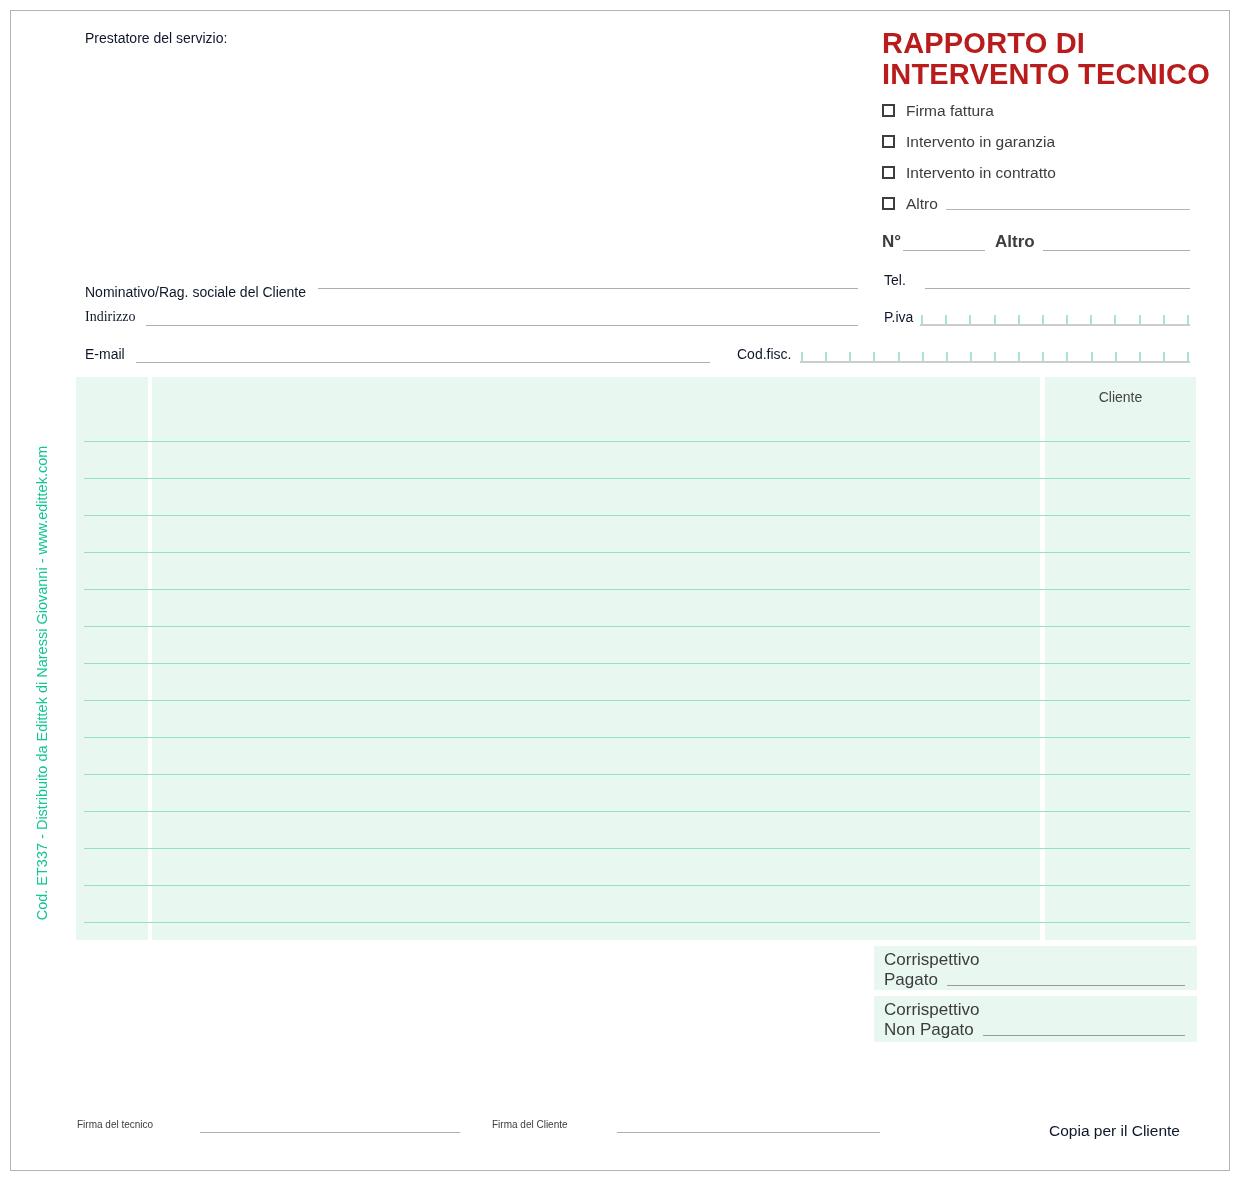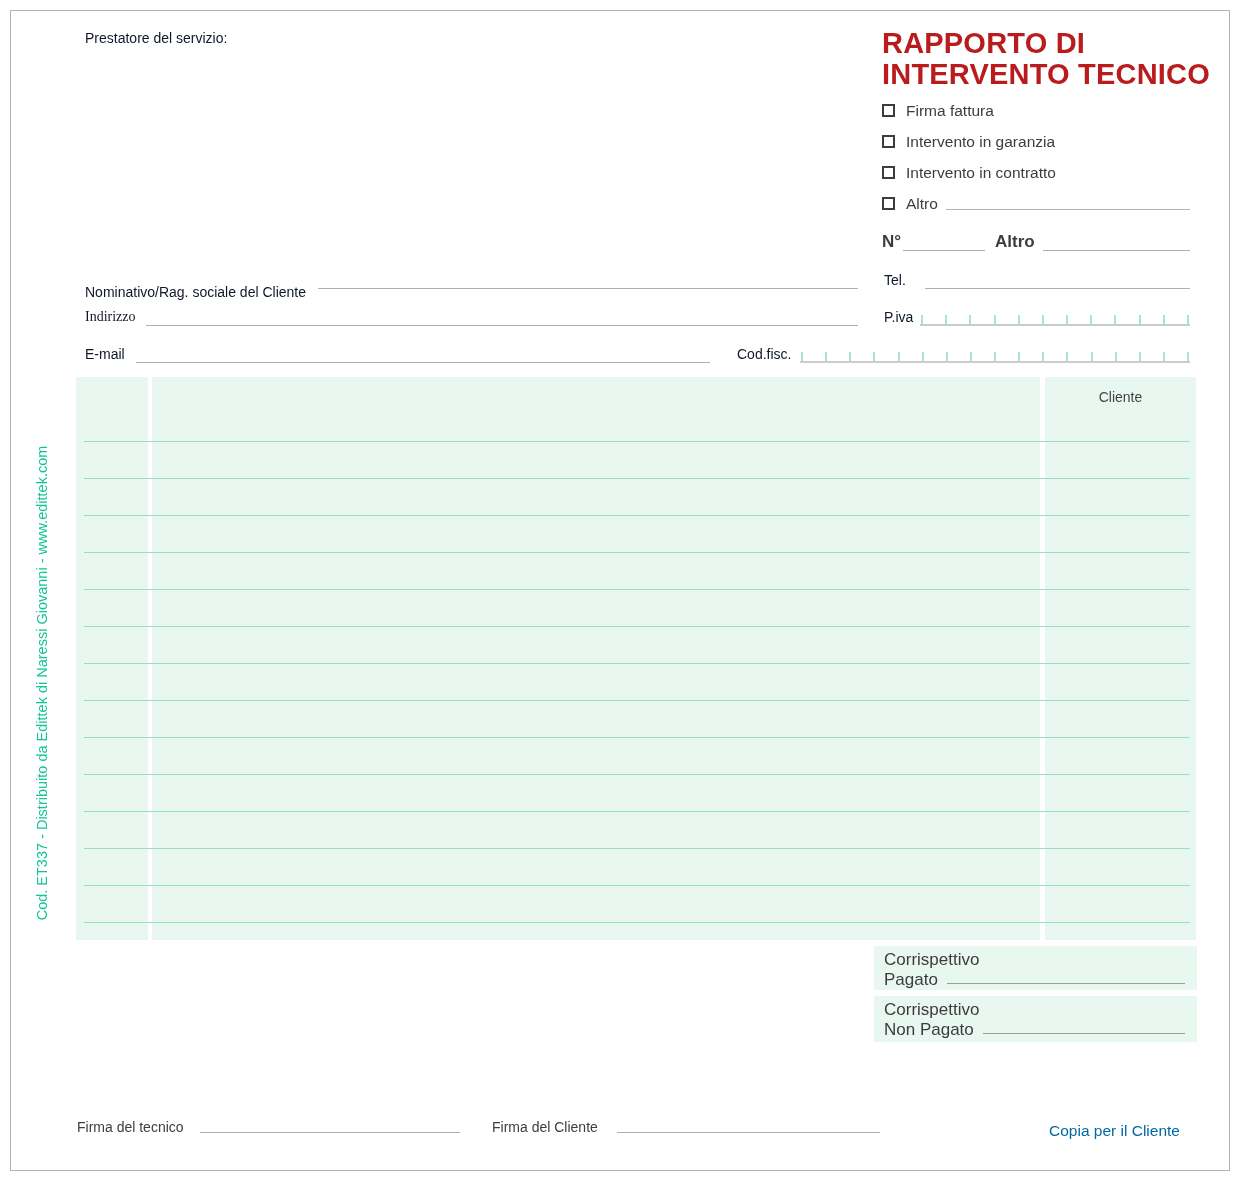--- a/index.html
+++ b/index.html
@@ -76,29 +76,29 @@
     font-size: 14.5px; color: #12c594; white-space: nowrap;
   }
 
   
   .total-box {
     position: absolute; left: 874px; width: 323px;
     background: #e9f7f1; padding: 4px 10px 0 10px;
     font-size: 17px; line-height: 20px; color: #3c3c3c;
   }
   .total-box.bold { font-weight: bold; }
-  .t-row2 { display: flex; align-items: flex-start; }
+  .t-row2 { display: flex; align-items: center; }
   .t-val-line { flex: 1 1 auto; border-bottom: 1px solid #9b9b9b; height: 14px; margin: 0 2px 3px 9px; }
 
   
-  .sig-label { position: absolute; font-size: 14px; white-space: nowrap; }
+  .sig-label { position: absolute; font-size: 10px; white-space: nowrap; }
   .sig-line { position: absolute; border-bottom: 1px solid #aeaeae; height: 1px; }
   .copy-label {
     position: absolute; left: 1049px; top: 1122px;
-    font-size: 15.5px; color: #0369a1; white-space: nowrap;
+    font-size: 15.5px; color: #0f172a; white-space: nowrap;
   }
 </style>
 </head>
 <body>
 
 <div class="sheet">
   <div class="page-border"></div>
 
   <div class="abs lbl" style="left:85px; top:30px;">Prestatore del servizio:</div>
 

